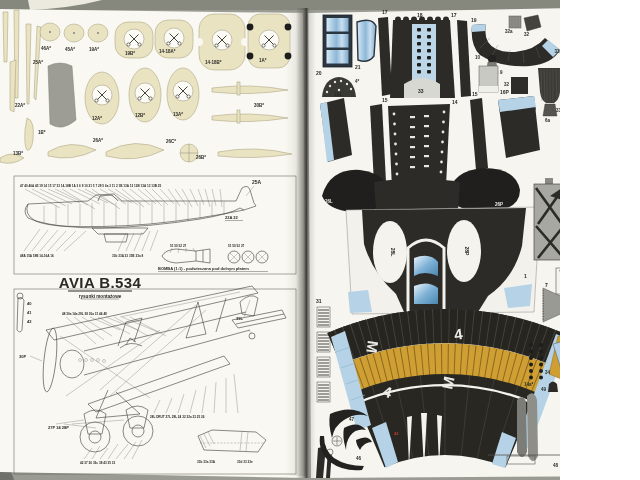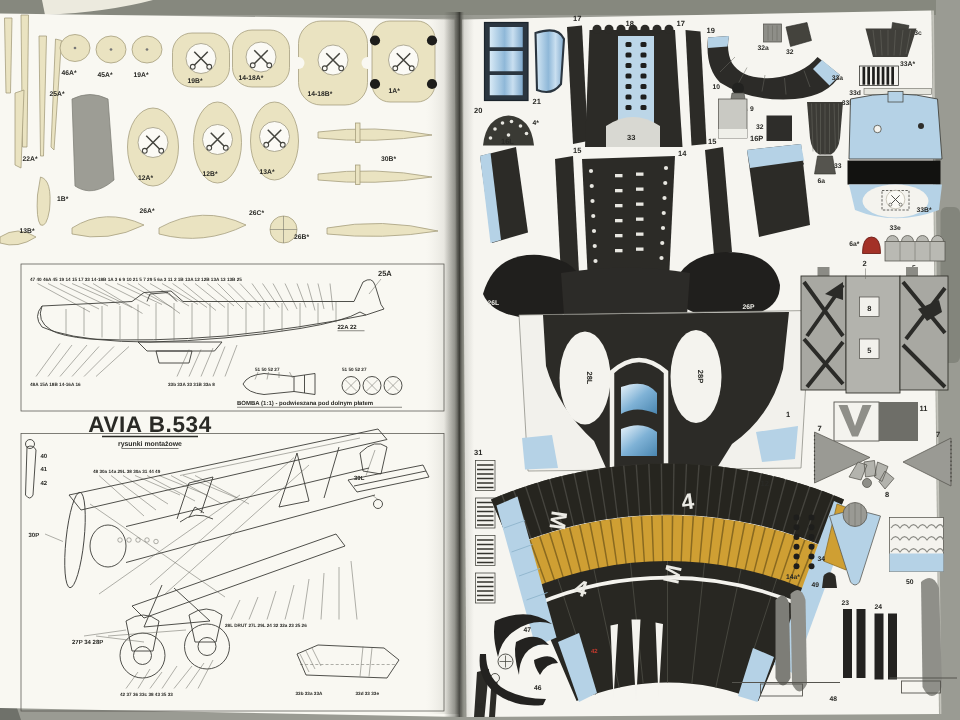--- a/index.html
+++ b/index.html
@@ -1,16 +1,16 @@
 <!DOCTYPE html>
 <html><head>
 <meta charset="utf-8">
 <style>
   html,body{margin:0;padding:0}
-  .wrap{position:relative;width:640px;height:480px;background:#bef264;overflow:hidden}
+  .wrap{position:relative;width:560px;height:480px;background:#bef264;overflow:hidden}
   svg{position:absolute;left:0;top:0}
   svg text{font-family:"Liberation Sans",sans-serif;font-weight:bold;fill:#2a2a26}
   .t5{font-size:5px}.t45{font-size:4.5px}.t4{font-size:4px}.t32{font-size:3.1px}
   .ttl{font-size:15px;letter-spacing:.4px}.sub{font-size:4.6px}
   .tw{fill:#ecebe5}.red{fill:#c23a2e;font-size:4px}
   .cr{fill:#eae3c1;stroke:#a29a78;stroke-width:.5}
   .gry{fill:#9d9d95;stroke:#7e7e76;stroke-width:.5}
   .blk{fill:#2c2b27}.dk2{fill:#44433d;stroke:#2a2a26;stroke-width:.4}
   .lb{fill:#b5d2e6}
   .ln{stroke:#3c3c38;stroke-width:.6;fill:none}

